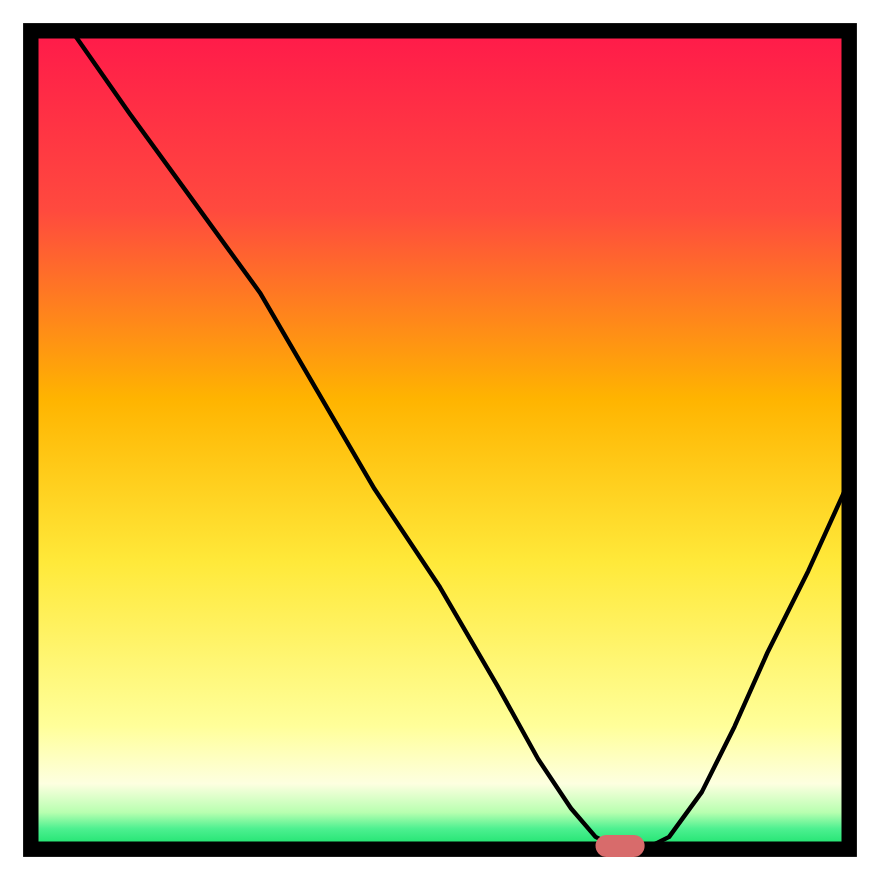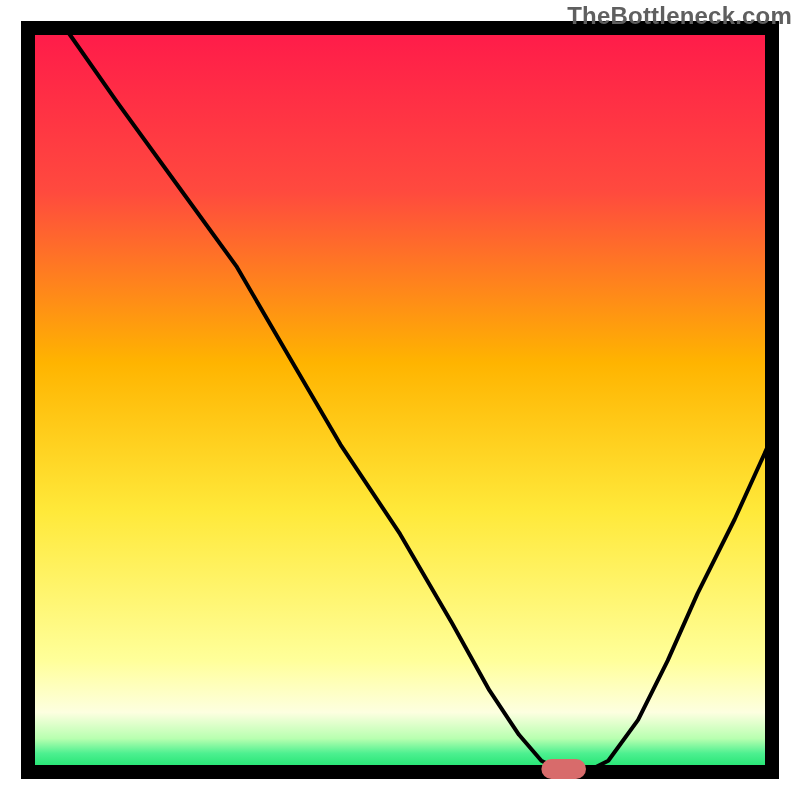--- a/index.html
+++ b/index.html
@@ -31,21 +31,20 @@
     left: 0;
     top: 0;
     width: 800px;
     height: 800px;
   }
 </style>
 </head>
 <body>
 
 <div class="wrap">
-  <div class="watermark">TheBottleneck.com</div>
   <svg class="chart" viewBox="0 0 800 800">
     <defs>
       <linearGradient id="bg-grad" x1="0" y1="0" x2="0" y2="1">
         <stop id="g0" offset="0%" stop-color="#ff1a4a"></stop>
         <stop id="g1" offset="22%" stop-color="#ff4a3e"></stop>
         <stop id="g2" offset="45%" stop-color="#ffb400"></stop>
         <stop id="g3" offset="65%" stop-color="#ffe93a"></stop>
         <stop id="g4" offset="85%" stop-color="#ffff9a"></stop>
         <stop id="g5" offset="92%" stop-color="#fdffe0"></stop>
         <stop id="g6" offset="95.5%" stop-color="#b8ffb0"></stop>

